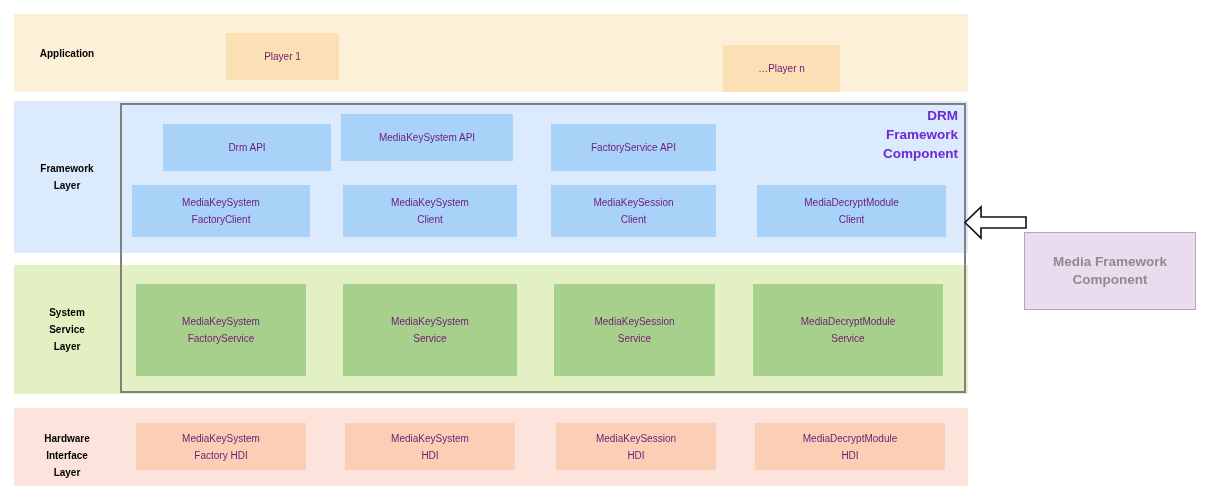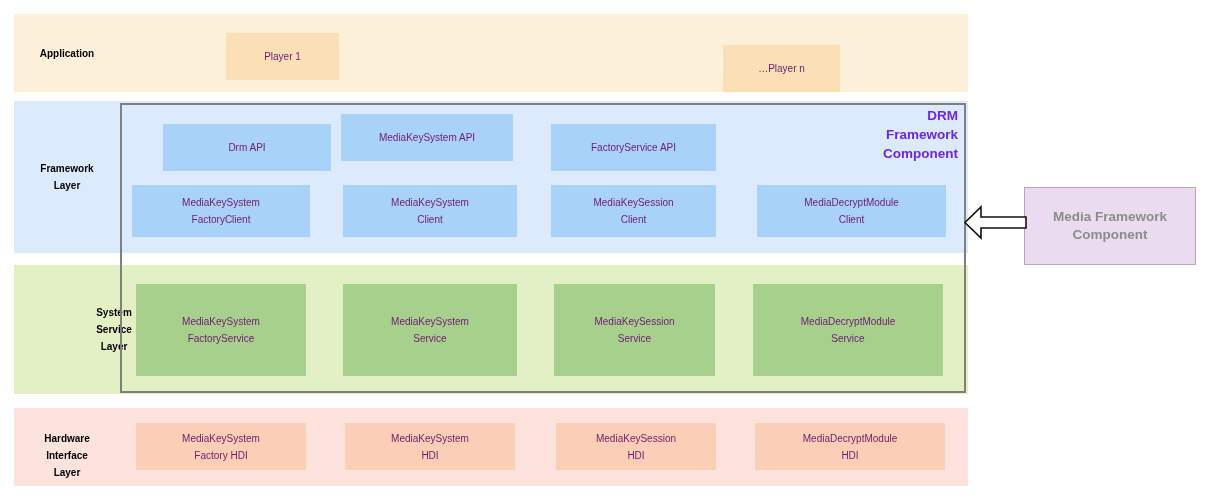--- a/index.html
+++ b/index.html
@@ -82,20 +82,21 @@
     border: 1px solid #b9a3c0;
     display: flex;
     align-items: center;
     justify-content: center;
     text-align: center;
     font-weight: bold;
     font-size: 13.5px;
     line-height: 18px;
     color: #8c8c8c;
     white-space: pre-line;
+    margin-top: 45px;
   }
   .arrow {
     position: absolute;
   }
 </style>
 </head>
 <body>
 
 <div id="canvas">
 
@@ -116,21 +117,21 @@
   <div class="node node-fw" style="left:132px; top:185px; width:178px; height:52px;">MediaKeySystem
 FactoryClient</div>
   <div class="node node-fw" style="left:343px; top:185px; width:174px; height:52px;">MediaKeySystem
 Client</div>
   <div class="node node-fw" style="left:551px; top:185px; width:165px; height:52px;">MediaKeySession
 Client</div>
   <div class="node node-fw" style="left:757px; top:185px; width:189px; height:52px;">MediaDecryptModule
 Client</div>
 
   <div class="band band-sys" style="left:14px; top:265px; width:954px; height:129px;"></div>
-  <div class="band-label" style="left:14px; top:265px; width:106px; height:129px; white-space:pre-line;padding-left:47px;">System
+  <div class="band-label" style="left:14px; top:265px; width:106px; height:129px; white-space:pre-line;">System
 Service
 Layer</div>
 
   <div class="node node-sys" style="left:136px; top:284px; width:170px; height:92px;">MediaKeySystem
 FactoryService</div>
   <div class="node node-sys" style="left:343px; top:284px; width:174px; height:92px;">MediaKeySystem
 Service</div>
   <div class="node node-sys" style="left:554px; top:284px; width:161px; height:92px;">MediaKeySession
 Service</div>
   <div class="node node-sys" style="left:753px; top:284px; width:190px; height:92px;">MediaDecryptModule

